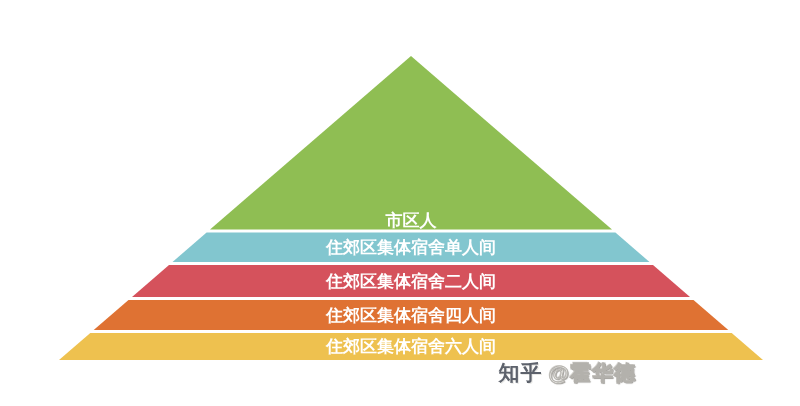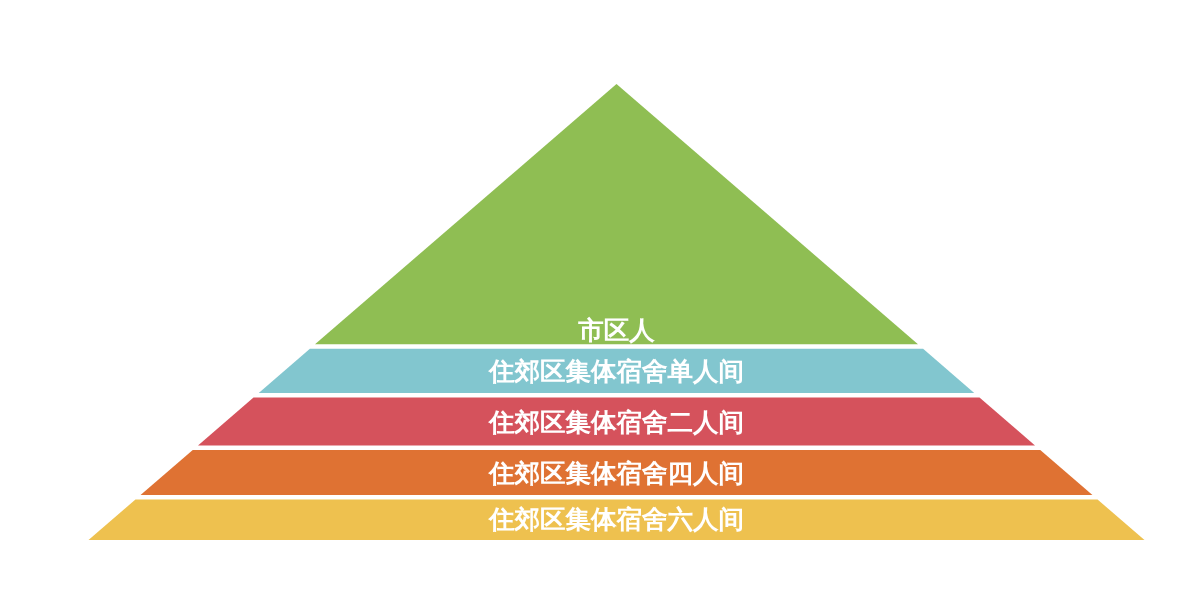--- a/index.html
+++ b/index.html
@@ -71,14 +71,17 @@
 
     <text class="layer-label" x="411" y="253" fill="#ffffff">住郊区集体宿舍单人间</text>
 
     <text class="layer-label" x="411" y="287" fill="#ffffff">住郊区集体宿舍二人间</text>
 
     <text class="layer-label" x="411" y="321" fill="#ffffff">住郊区集体宿舍四人间</text>
 
     <text class="layer-label" x="411" y="352" fill="#ffffff">住郊区集体宿舍六人间</text>
   </svg>
 
+  <div class="watermark">
+    <span class="platform">知乎</span><span class="handle">@霍华德</span>
+  </div>
 
 </div>
 
 </body></html>

